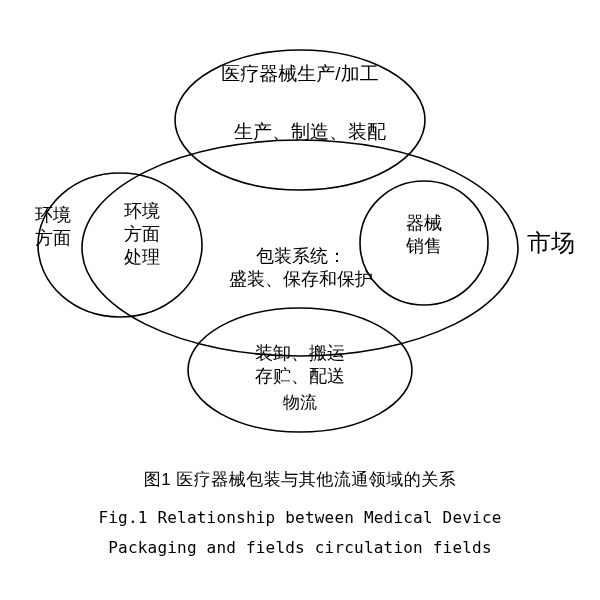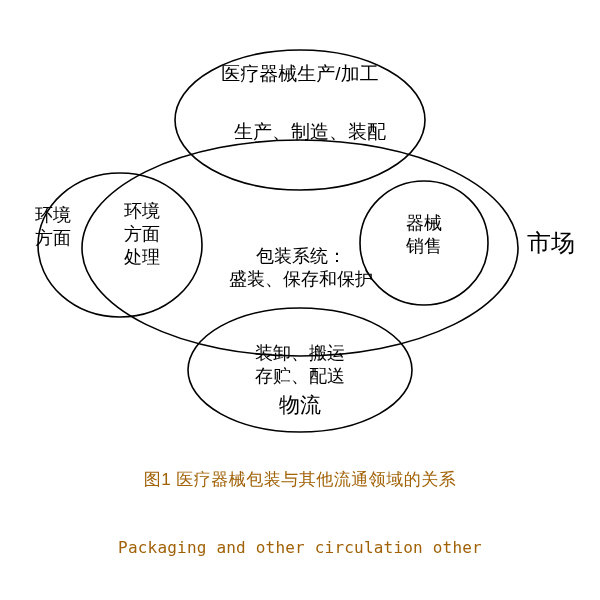--- a/index.html
+++ b/index.html
@@ -90,28 +90,28 @@
     left: 215px;
     top: 318px;
     width: 170px;
     font-size: 18px;
     margin-top: 24px;
   }
   .lbl-logi-title {
     left: 240px;
     top: 392px;
     width: 120px;
-    font-size: 21px;
+    font-size: 17px;
   }
   .caption {
     position: absolute;
     left: 0;
     width: 600px;
     text-align: center;
-    color: #a16207;
+    color: #000000;
   }
   .caption-cn {
     top: 468px;
     font-size: 17px;
     font-family: "Liberation Sans", sans-serif;
     letter-spacing: 0.5px;
   }
   .caption-en1 {
     top: 508px;
     font-size: 16px;
@@ -157,16 +157,17 @@
 
   <div class="diagram-label lbl-market">市场</div>
 
   <div class="diagram-label lbl-logi-ops">装卸、搬运
 存贮、配送</div>
 
   <div class="diagram-label lbl-logi-title">物流</div>
 
   <div class="caption caption-cn">图1 医疗器械包装与其他流通领域的关系</div>
 
+  <div class="caption caption-en1">Fig.1 Relationship between Medical Device</div>
 
-  <div class="caption caption-en2">Packaging and other circulation other</div>
+  <div class="caption caption-en2">Packaging and fields circulation fields</div>
 
 </div>
 
 </body></html>

